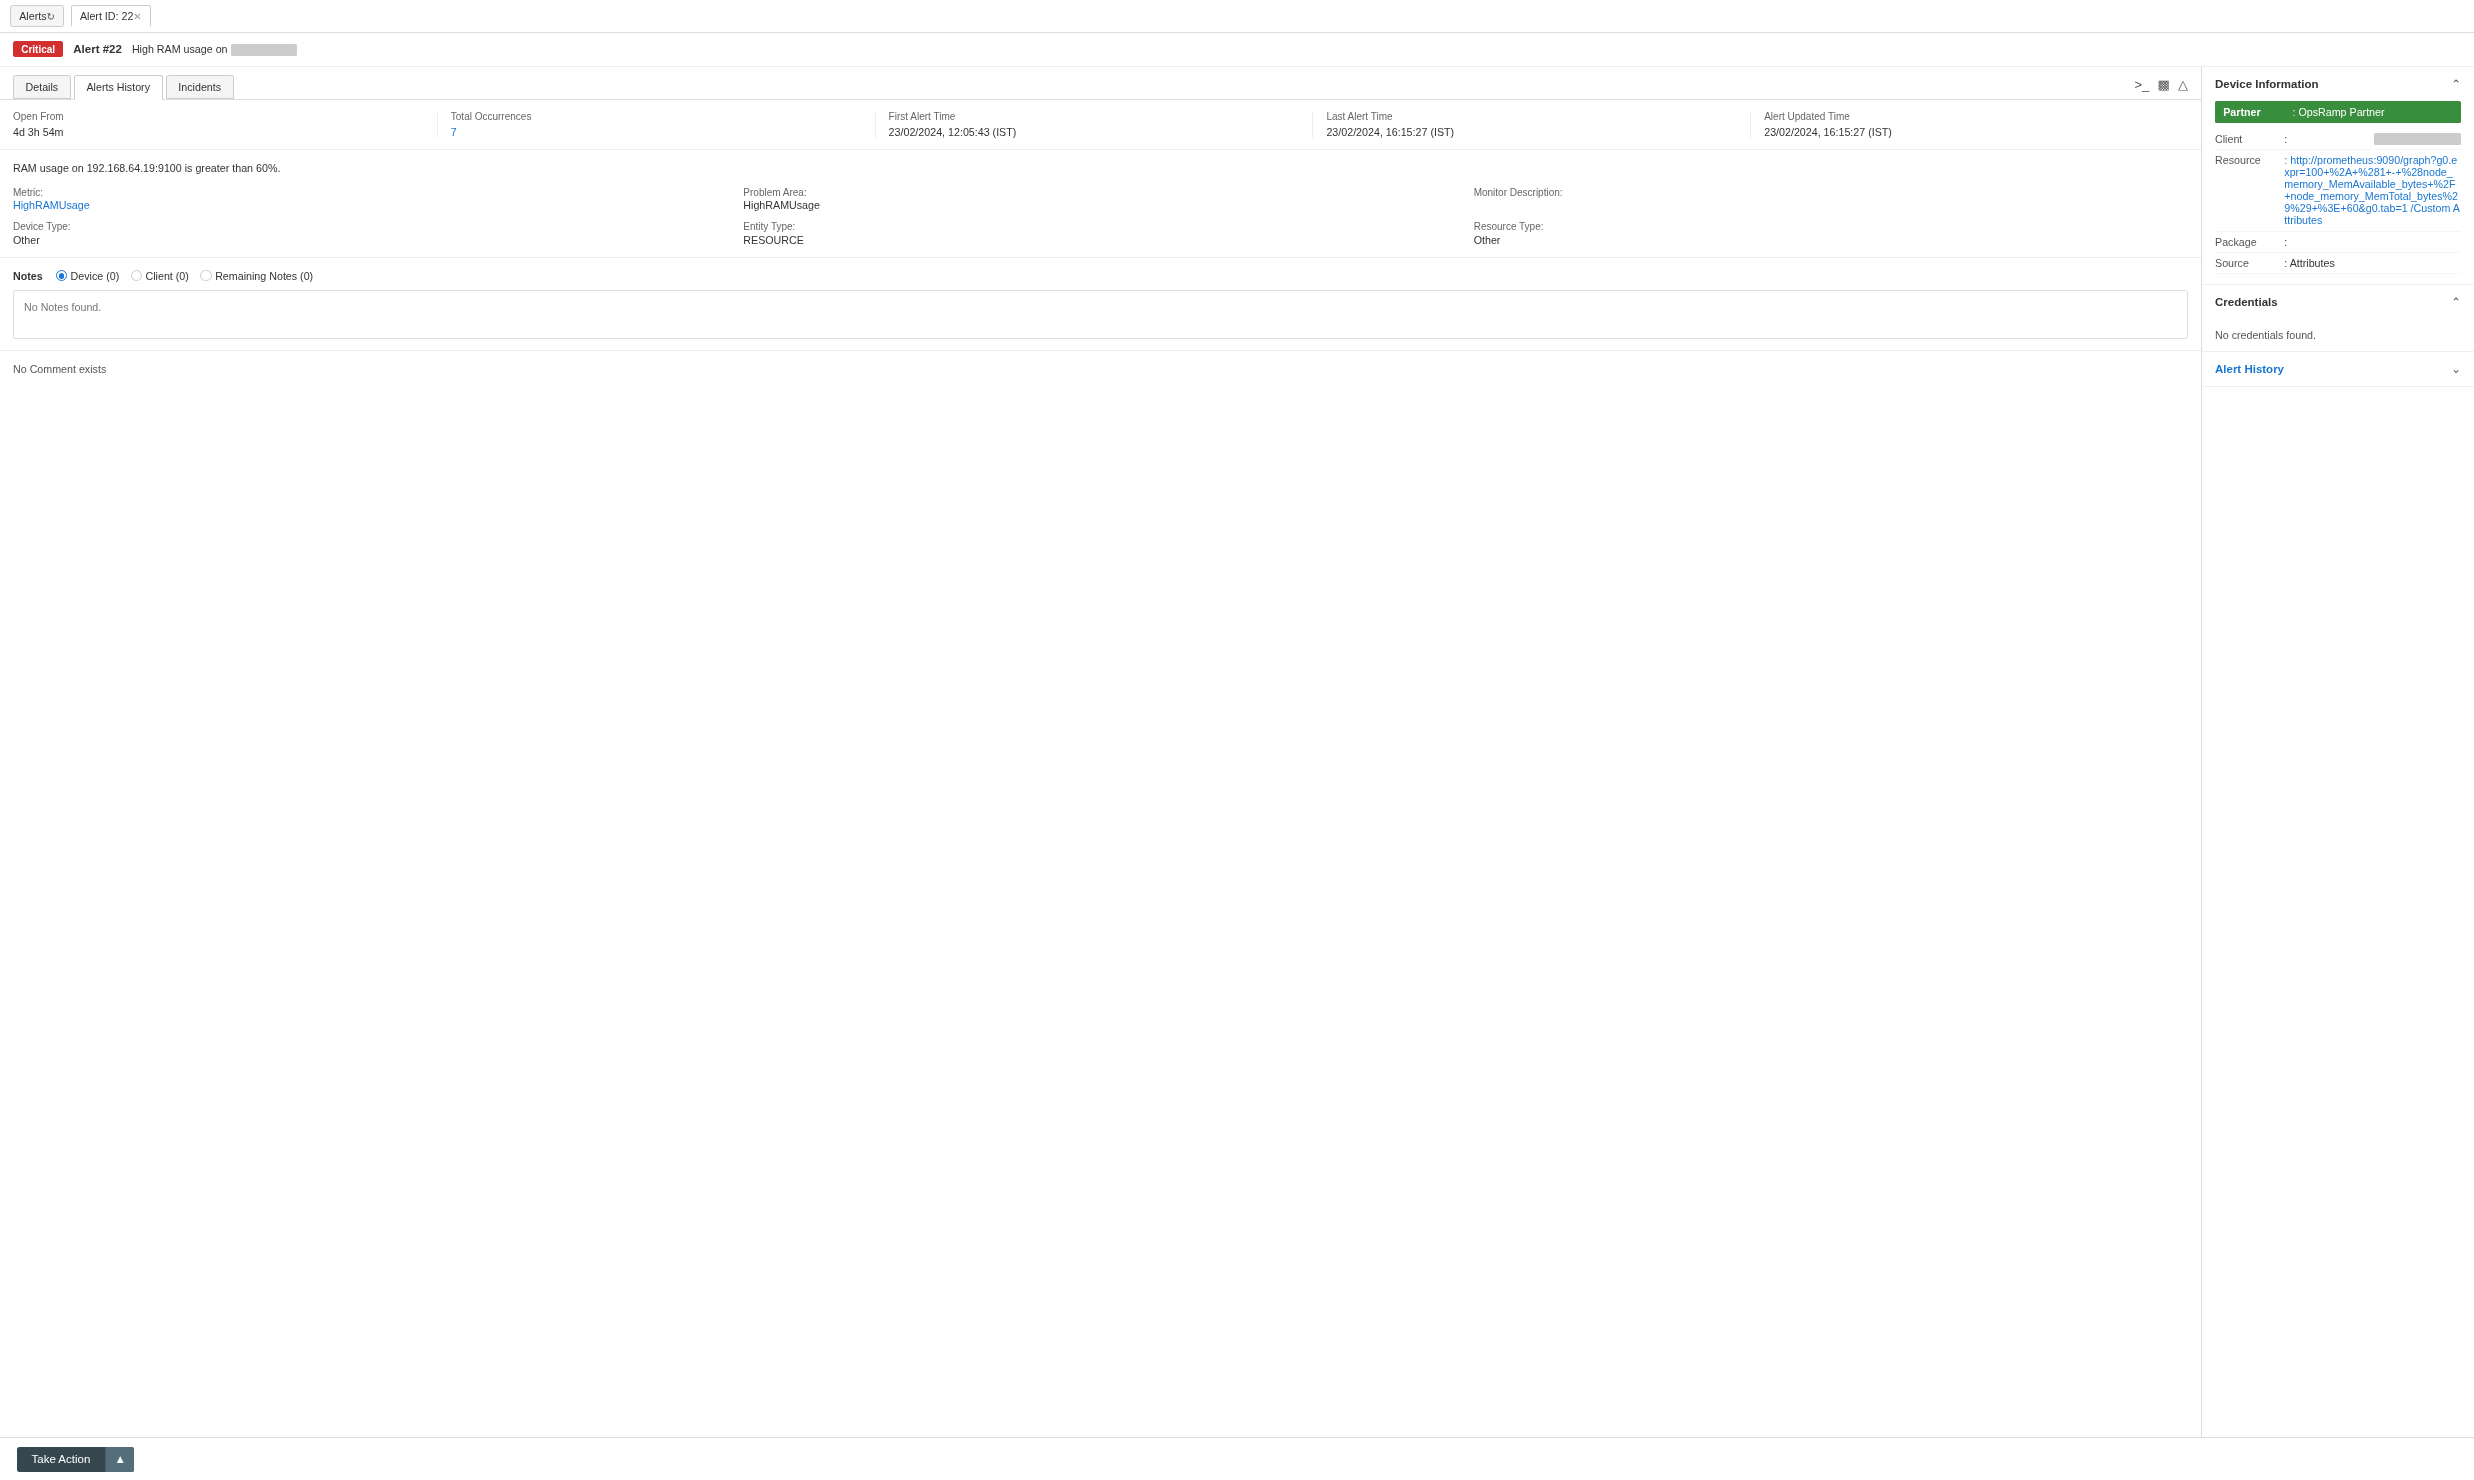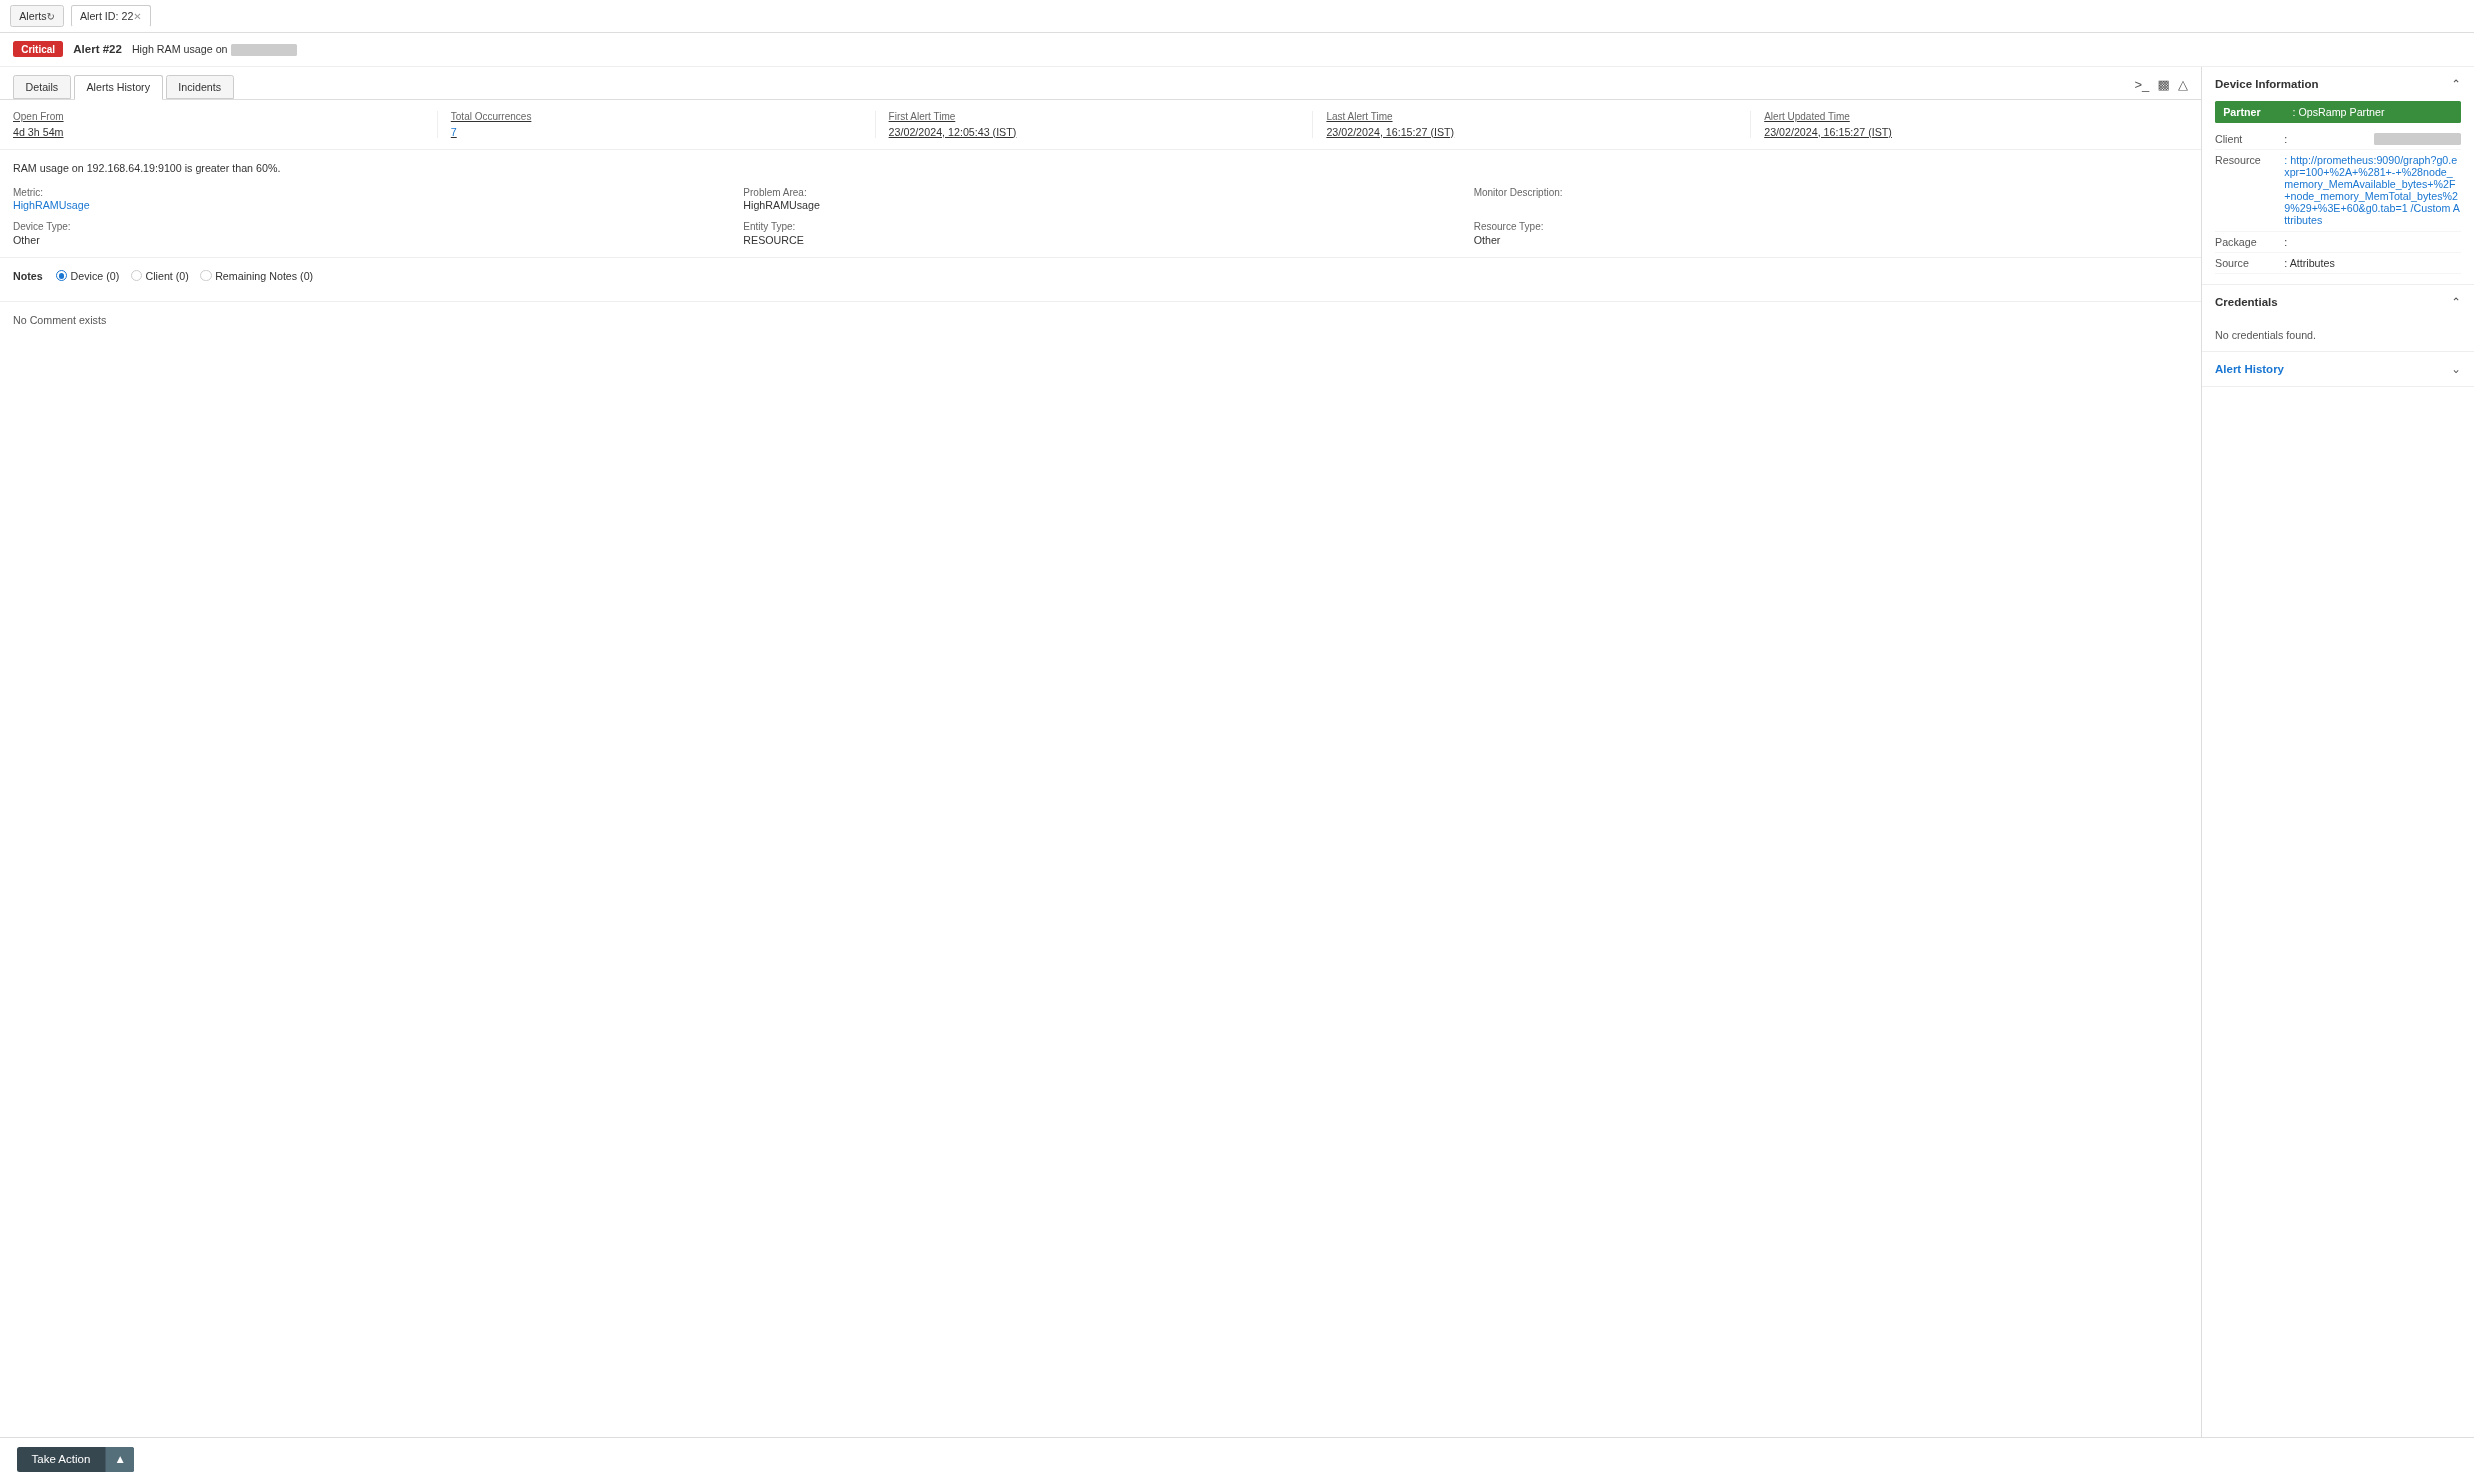--- a/index.html
+++ b/index.html
@@ -131,21 +131,20 @@
     .stats-row {
       display: flex;
       border-bottom: 0.8px solid #eee;
       padding: 11.5px 13px;
       gap: 0;
     }
     .stat-item {
       flex: 1;
       padding: 0 13px;
       border-right: 0.8px solid #eee;
-      text-decoration: underline;
     }
     .stat-item:first-child { padding-left: 0; }
     .stat-item:last-child { border-right: none; }
     .stat-label {
       font-size: 10px;
       color: #666;
       margin-bottom: 3.3px;
     }
     .stat-value {
       font-size: 10.7px;
@@ -476,20 +475,23 @@
           <label class="radio-item">
             <span class="radio-circle"></span>
             <span>Client (0)</span>
           </label>
           <label class="radio-item">
             <span class="radio-circle"></span>
             <span>Remaining Notes (0)</span>
           </label>
         </div>
       </div>
+      <div class="notes-box">
+        <span>No Notes found.</span>
+      </div>
     </div>
 
     <div class="comments-section">
       <div class="no-comment">No Comment exists</div>
     </div>
 
   </div>
 
   <div class="right-sidebar">
 

